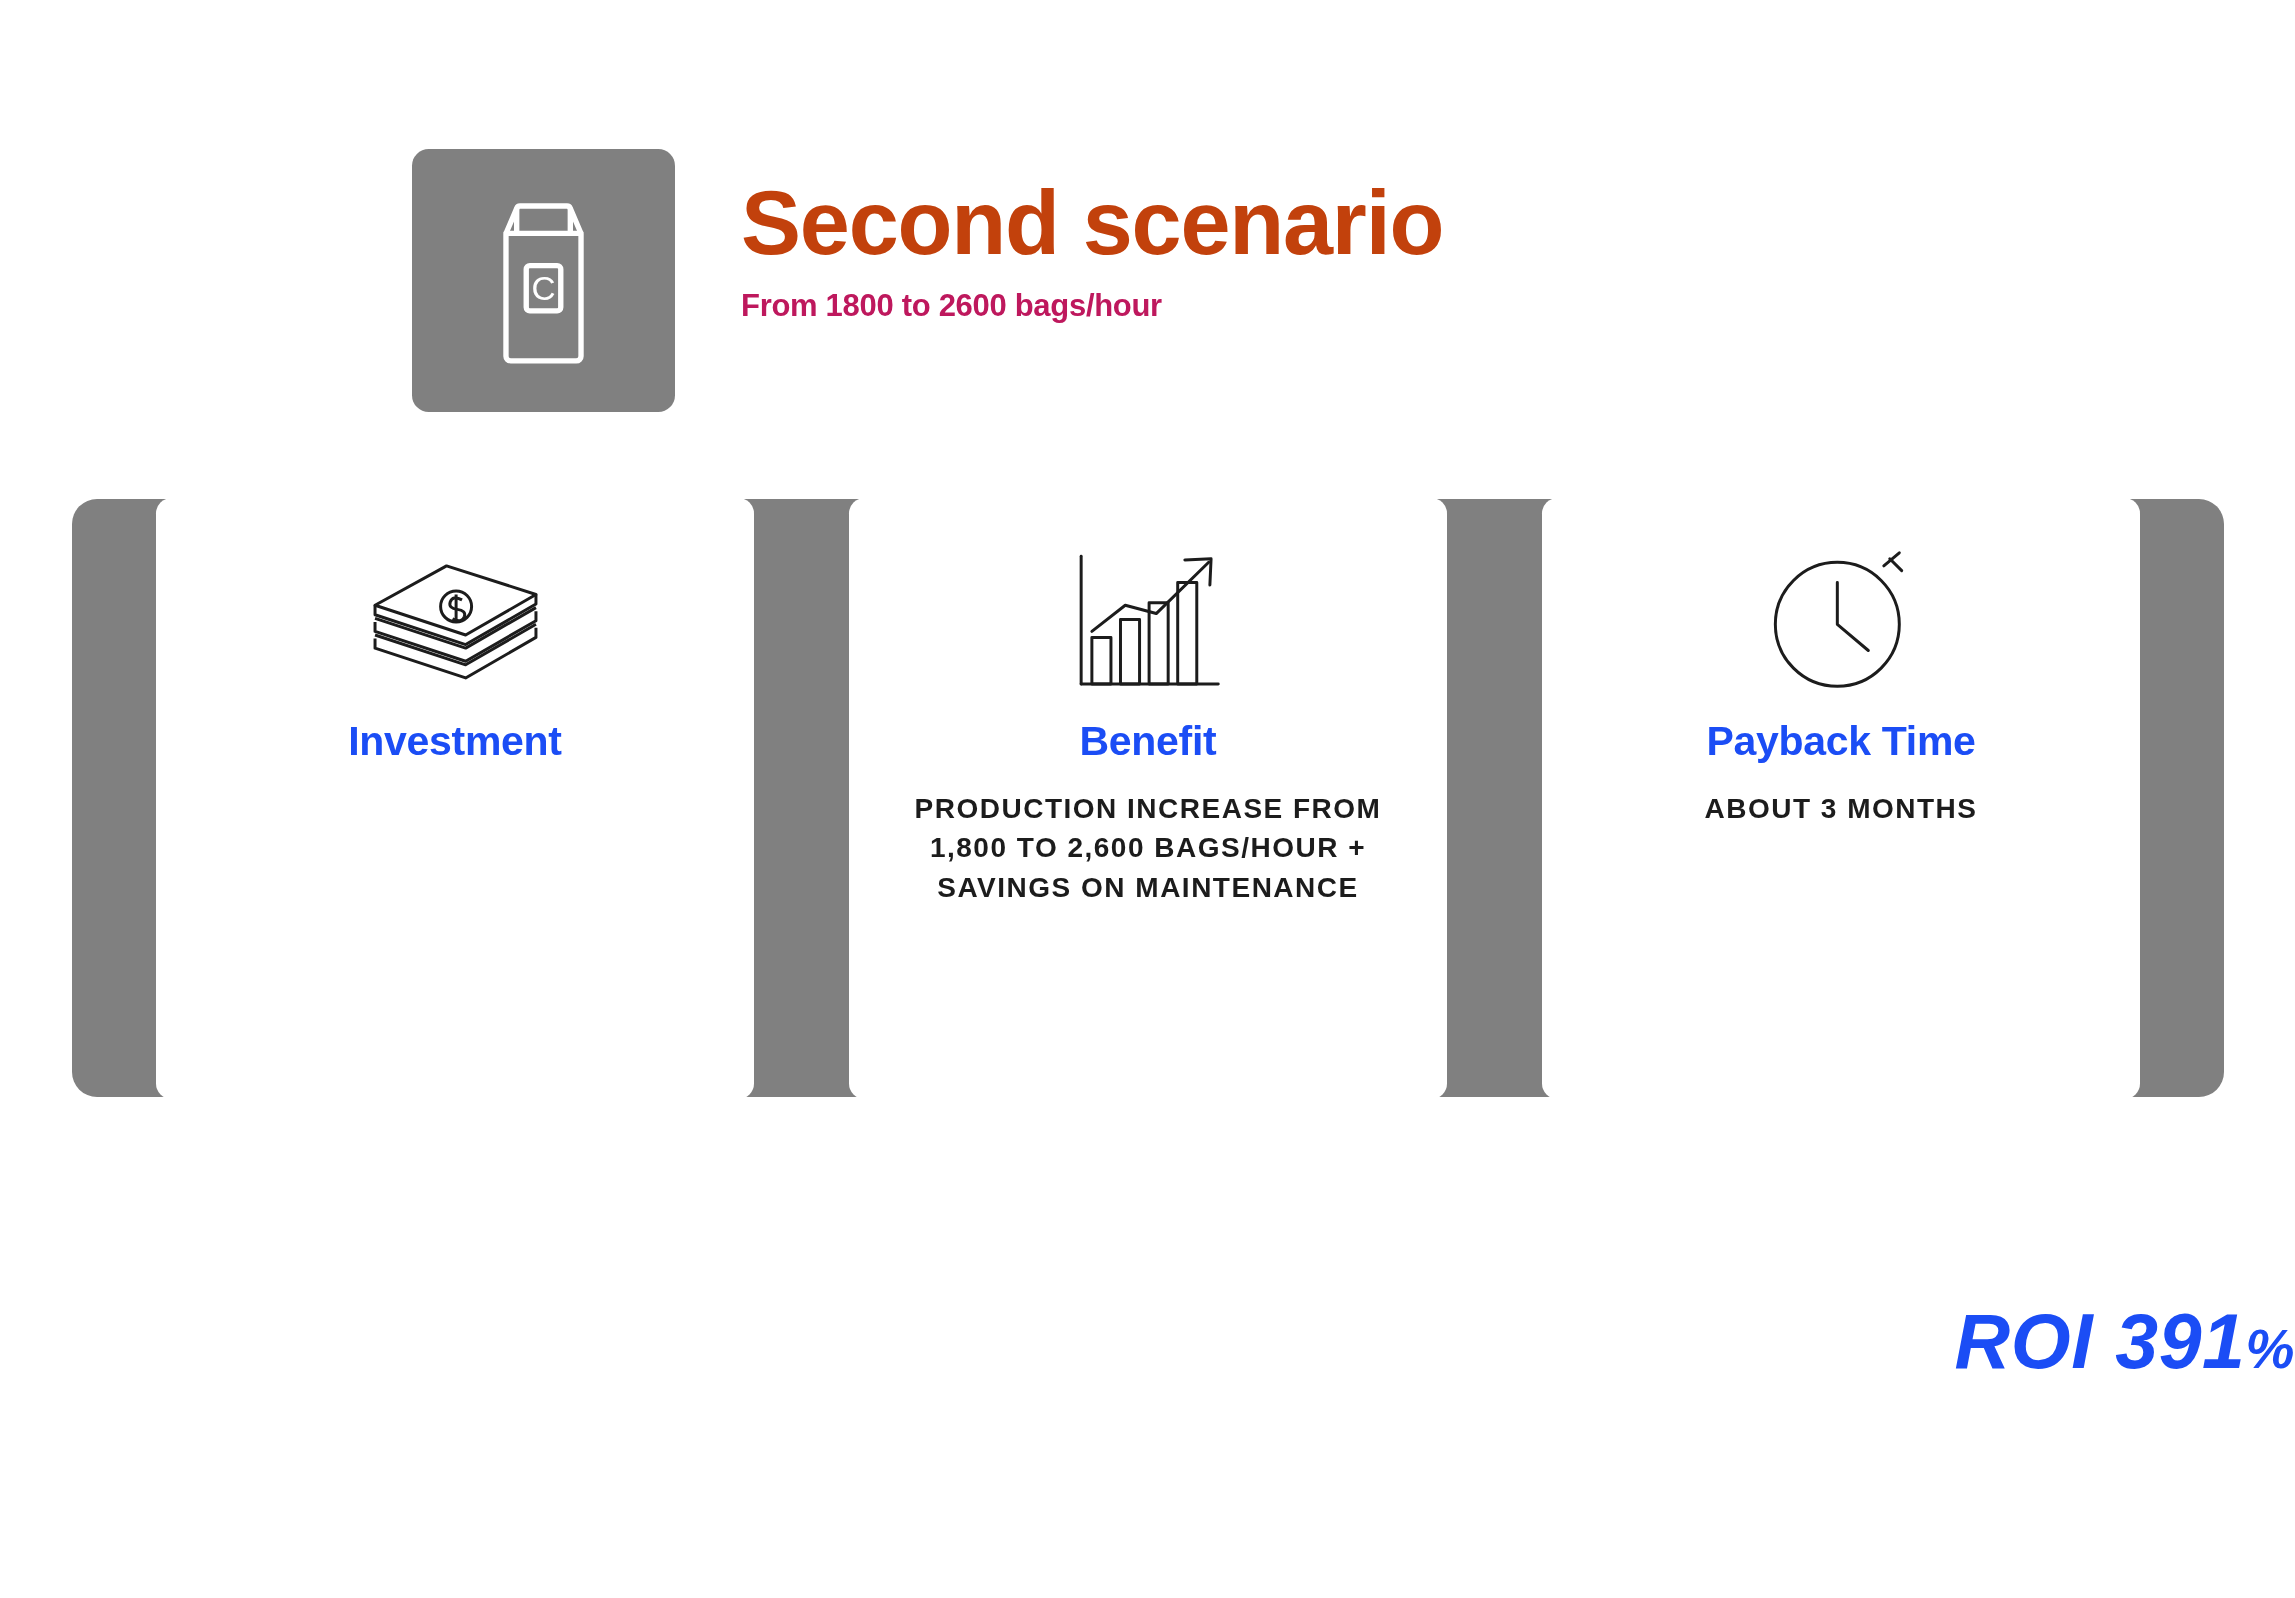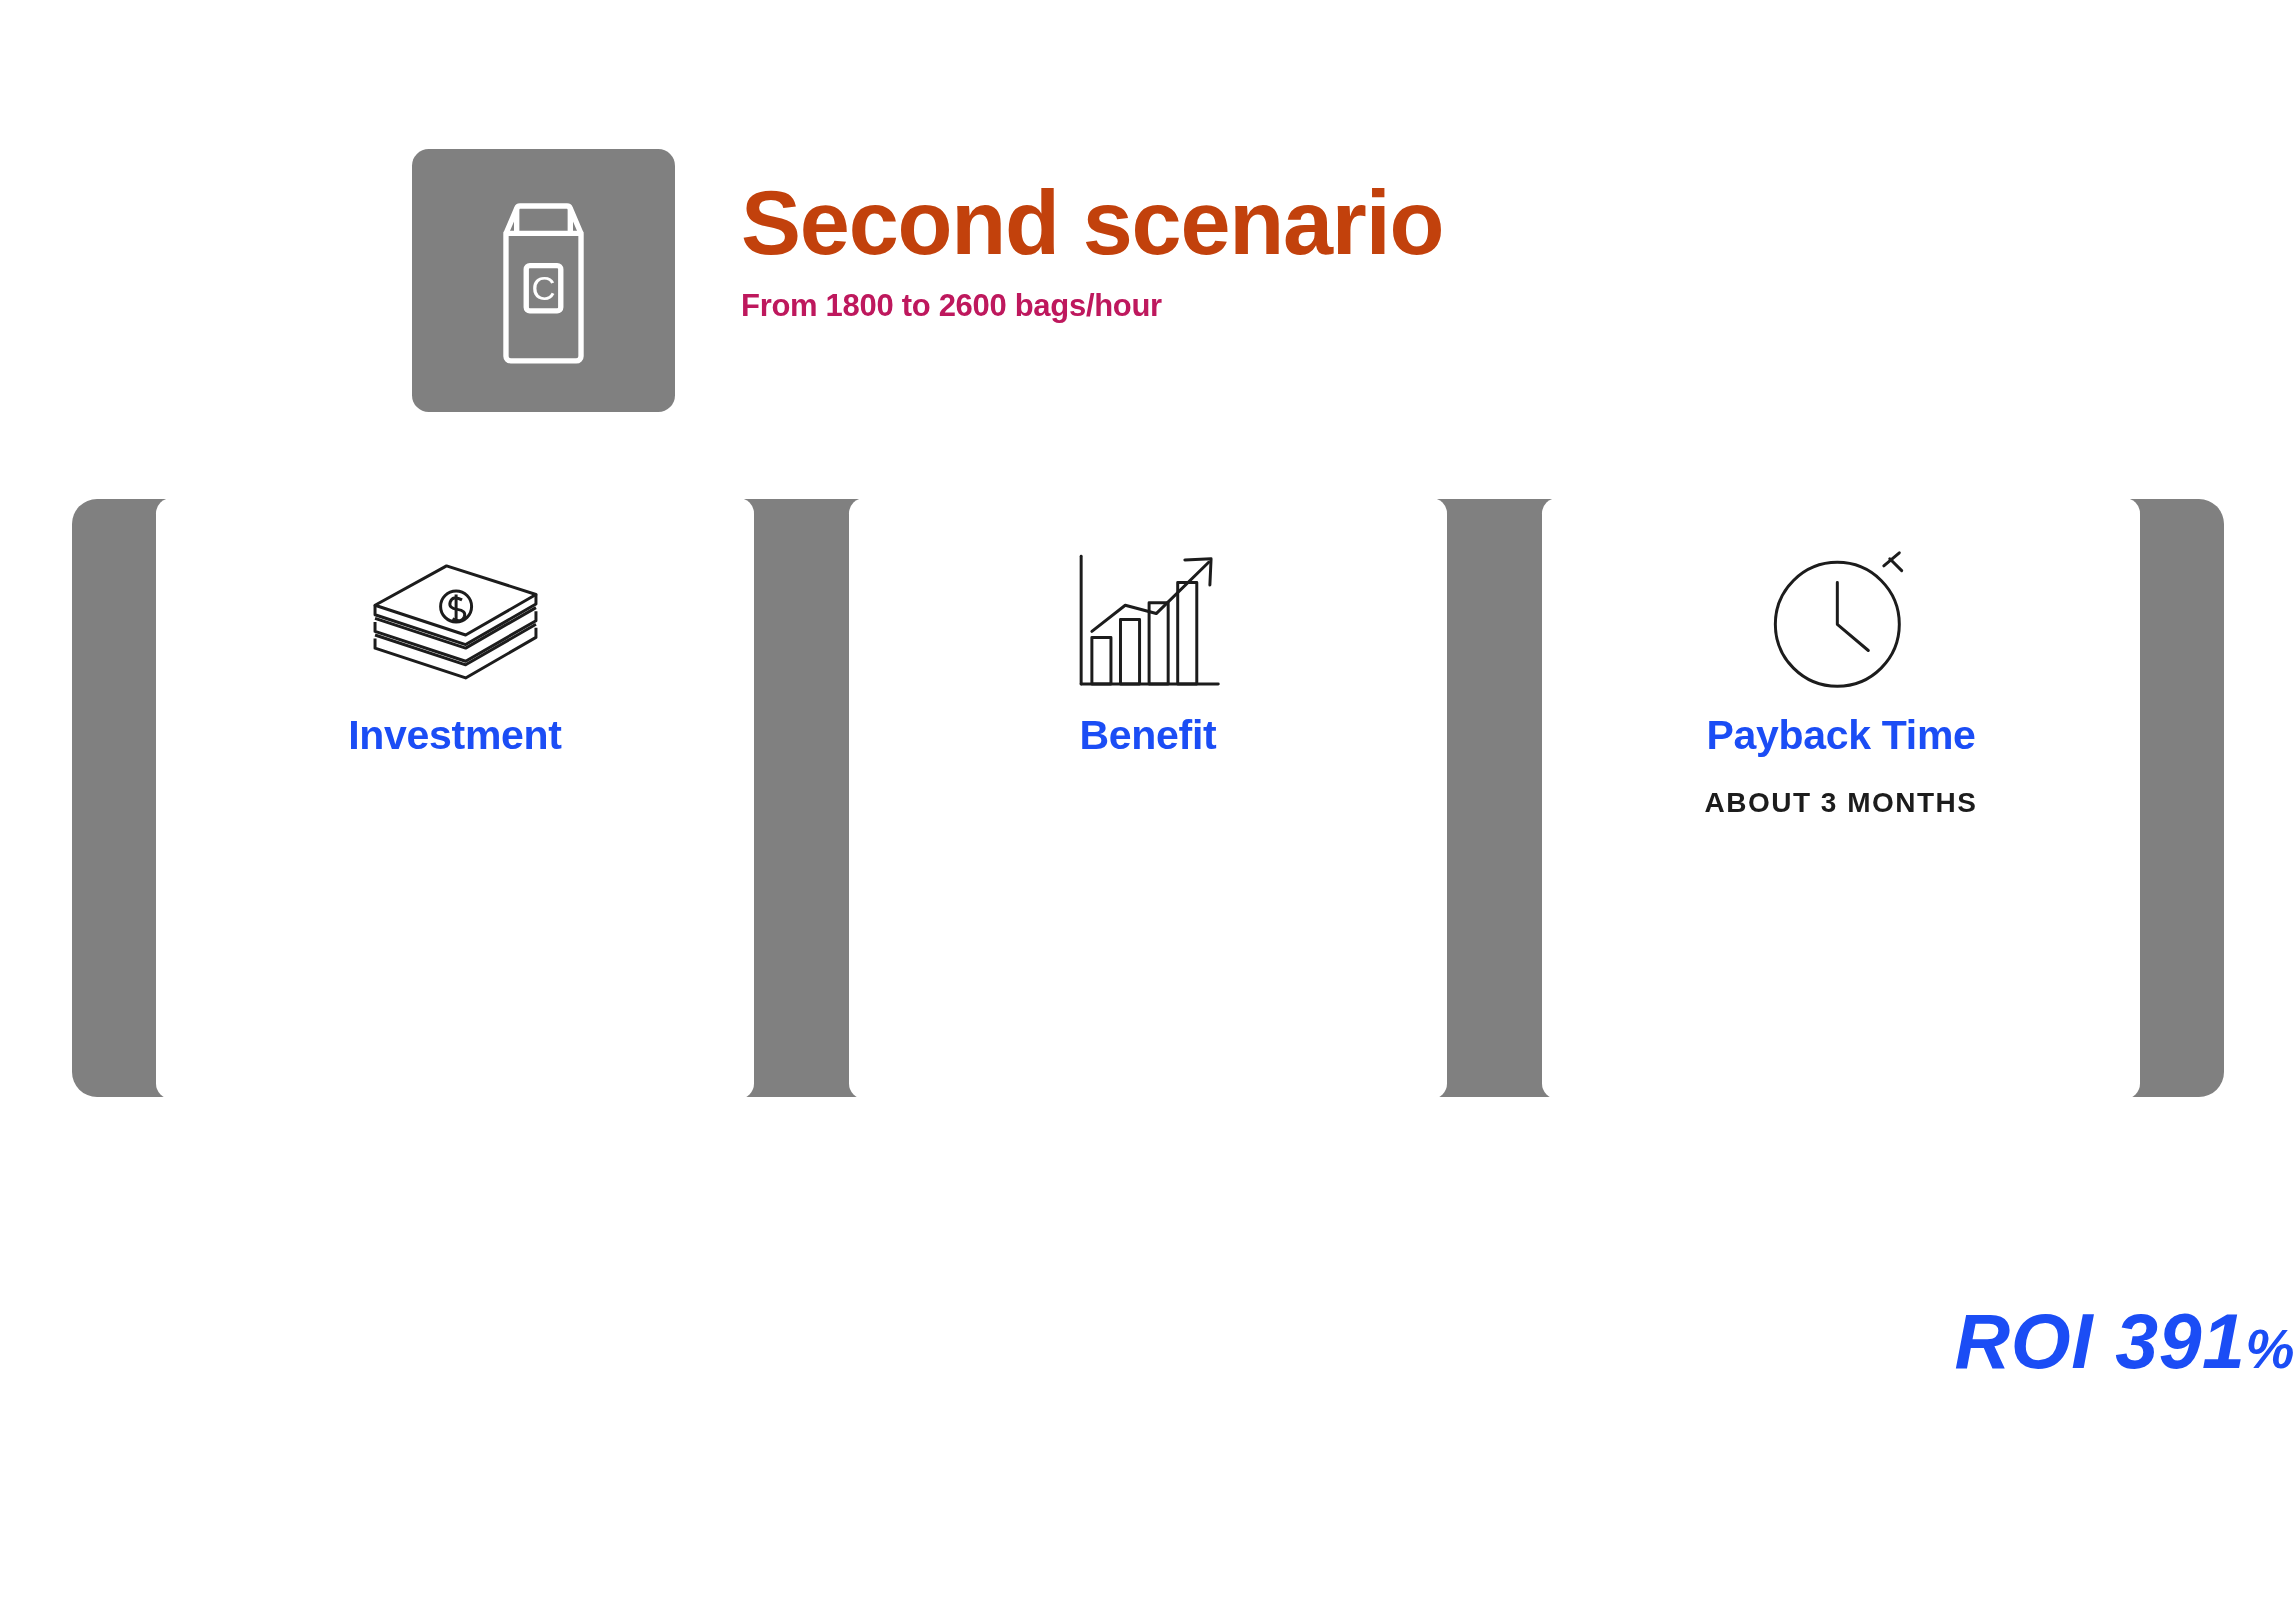--- a/index.html
+++ b/index.html
@@ -96,21 +96,21 @@
   .card-icon {
     height: 179px;
     display: flex;
     align-items: center;
     justify-content: center;
   }
   .card-title {
     font-size: 41px;
     font-weight: 700;
     color: #1b4df5;
-    margin: 0 0 24px 0;
+    margin: 6px 0 24px 0;
     letter-spacing: -0.3px;
     text-align: center;
     white-space: nowrap;
   }
   .card-desc {
     font-size: 28px;
     font-weight: 700;
     letter-spacing: 1.5px;
     line-height: 1.42;
     text-align: center;
@@ -198,20 +198,21 @@
             <rect x="40" y="150" width="32" height="78"></rect>
             <rect x="88" y="120" width="32" height="108"></rect>
             <rect x="136" y="92" width="32" height="136"></rect>
             <rect x="184" y="58" width="32" height="170"></rect>
             <path d="M40 140 L96 96 L148 110 L236 24"></path>
             <path d="M196 20 L240 18 L238 62"></path>
           </g>
         </svg>
       </div>
       <div class="card-title">Benefit</div>
+      <div class="card-desc">PRODUCTION INCREASE FROM 1,800 TO 2,600 BAGS/HOUR + SAVINGS ON MAINTENANCE</div>
     </div>
 
     <div class="card">
       <div class="card-icon">
         <svg width="161" height="149" viewBox="0 0 270 250" fill="none" xmlns="http://www.w3.org/2000/svg">
           <g stroke="#1c1c1c" stroke-width="5" fill="none" stroke-linejoin="round" stroke-linecap="round">
             <circle cx="128" cy="128" r="104"></circle>
             <path d="M128 58 L128 128 L180 172"></path>
             <path d="M206 30 L232 8"></path>
             <path d="M216 18 L236 38"></path>

